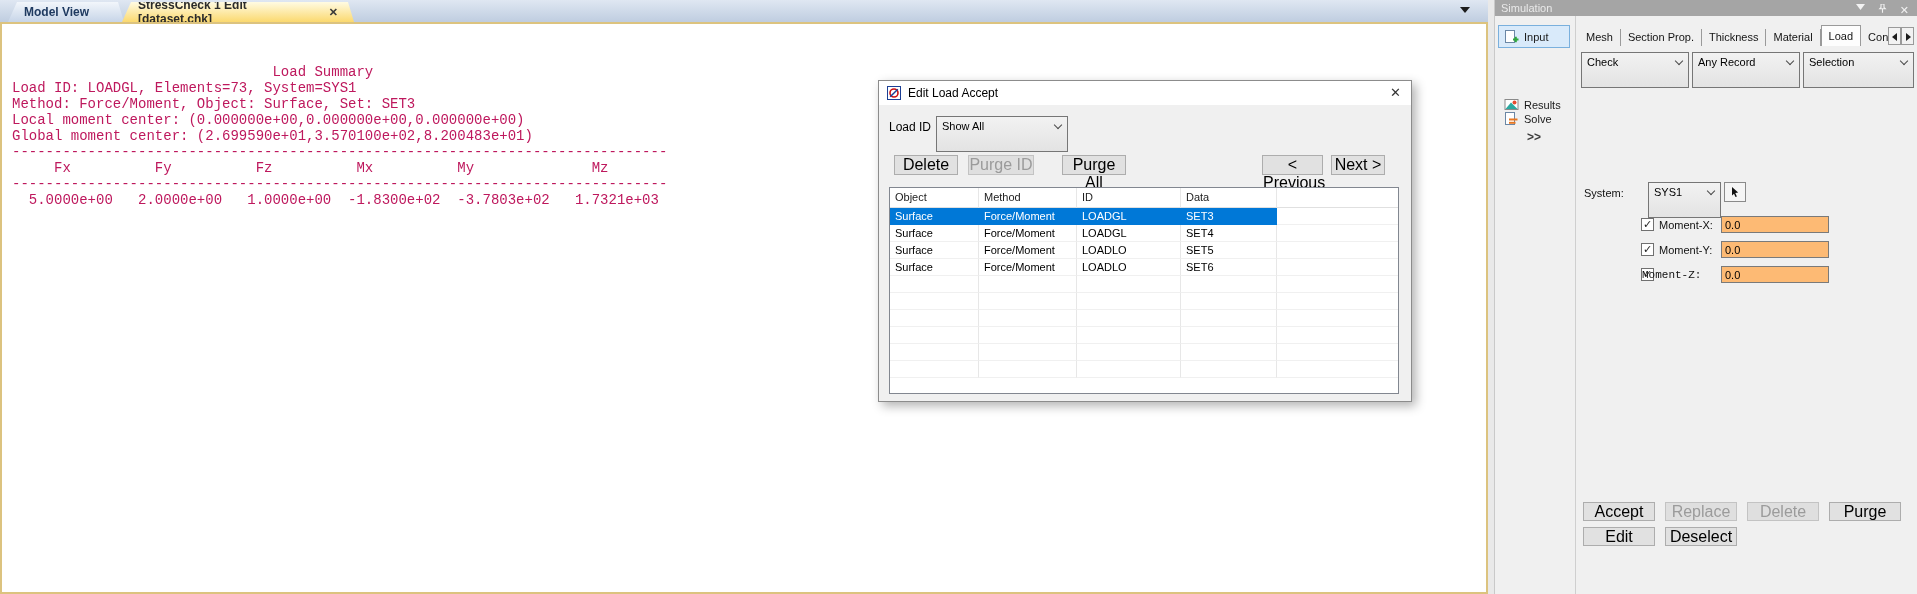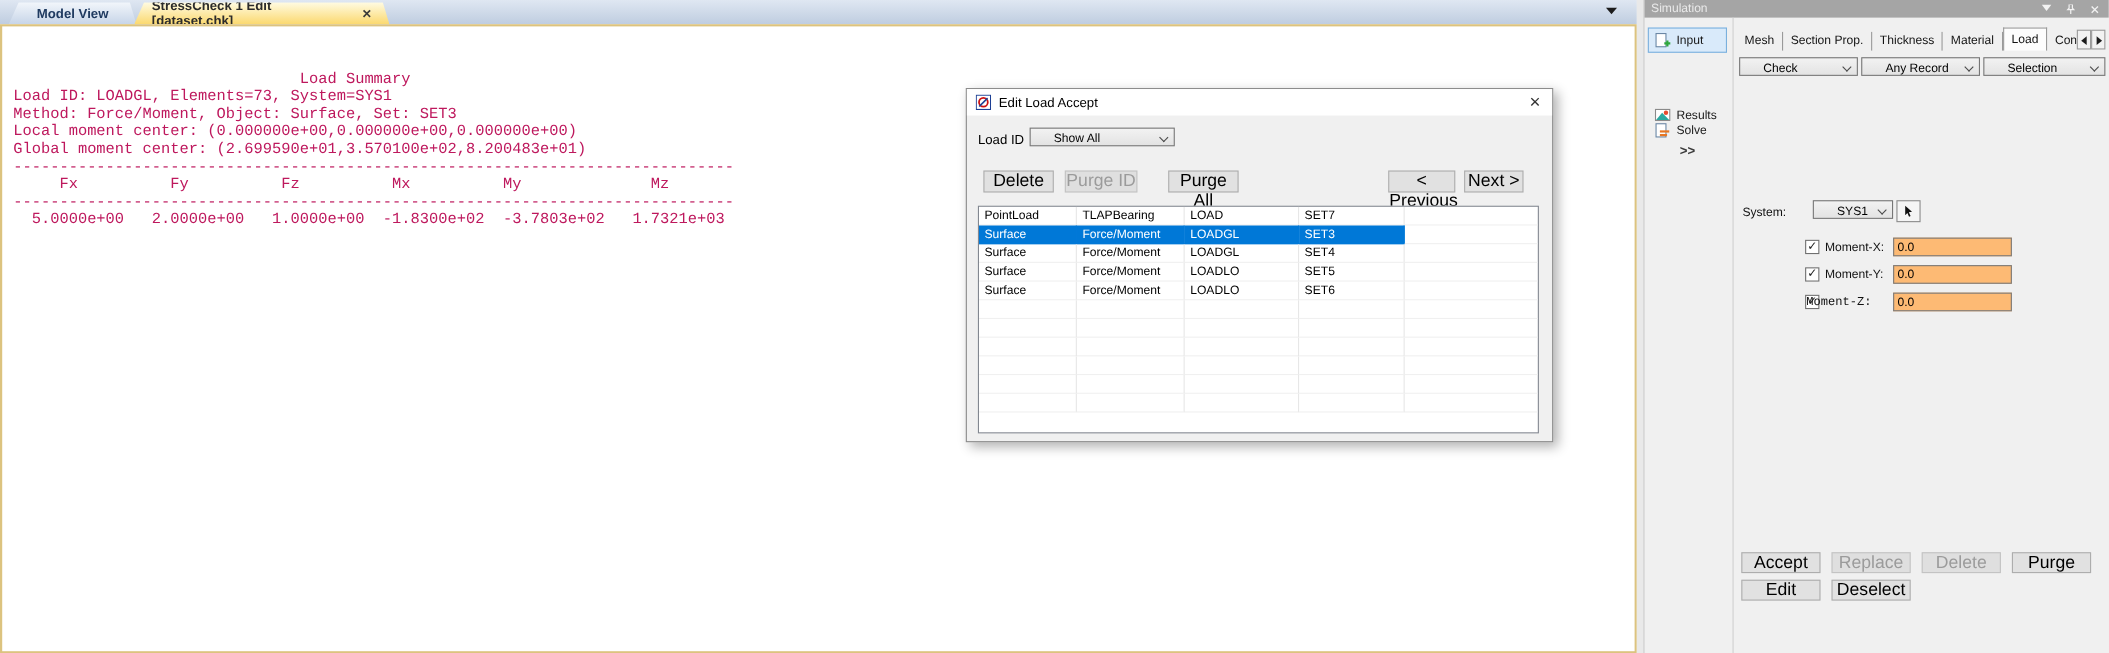--- a/index.html
+++ b/index.html
@@ -6,21 +6,21 @@
   html,body { width:1917px; height:594px; overflow:hidden; background:#f0f0f0;
               font-family:"Liberation Sans", sans-serif; font-size:12px; color:#000; }
   .abs { position:absolute; }
 
   
   #tabbar { left:0; top:0; width:1488px; height:22px;
             background:linear-gradient(#dfe7f2,#bfcde0); }
   .doctab { position:absolute; top:2px; height:20px; display:flex; align-items:center;
             padding:0 16px; font-weight:bold; font-size:12px;
             clip-path:polygon(9px 0, calc(100% - 6px) 0, 100% 100%, 0 100%); }
-  .doctab.inactive { background:linear-gradient(#f2f6fb,#c7d5e8); color:#1f3a60;justify-content:center; }
+  .doctab.inactive { background:linear-gradient(#f2f6fb,#c7d5e8); color:#1f3a60; }
   .doctab.active   { background:linear-gradient(#fffbe3,#fbd96f); color:#2b2b2b; }
   .tabclose { margin-left:9px; font-size:11px; color:#3a3a3a; font-weight:bold; cursor:default; }
   .tri-down { width:0; height:0; border-left:5px solid transparent; border-right:5px solid transparent;
               border-top:6px solid #1c1c1c; }
 
   
   #docarea { left:0; top:22px; width:1488px; height:572px; background:#fff;
              border:2px solid #dcc37f; }
   #report { position:absolute; left:10px; top:40px;
             font-family:"Liberation Mono", monospace; font-size:14px; line-height:16px;
@@ -32,22 +32,22 @@
   
   #dialog { left:878px; top:80px; width:534px; height:322px; background:#f0f0f0;
             border:1px solid #8c8c8c; box-shadow:4px 4px 10px rgba(0,0,0,.3); }
   #dlg-title { position:absolute; left:0; top:0; width:100%; height:24px; background:#fff;
                display:flex; align-items:center; padding:0 8px; }
   #dlg-title .t { font-size:12px; margin-left:7px; }
   #dlg-close { position:absolute; right:10px; top:4px; font-size:13px; color:#333; cursor:default; }
   .btn { position:absolute; height:20px; background:#e1e1e1; border:1px solid #adadad;
          font-size:16px; text-align:center; line-height:18px; }
   .btn.disabled { background:#dfdfdf; border-color:#c3c3c3; color:#9b9b9b; }
-  .combo { position:absolute; height:17px; background:linear-gradient(#f2f2f2,#e3e3e3);
-           border:1px solid #767676; font-size:11px; line-height:18px; padding-left:21px; }
+  .combo { position:absolute; height:36px; background:linear-gradient(#f2f2f2,#e3e3e3);
+           border:1px solid #767676; font-size:11px; line-height:18px; padding-left:5px; }
   .chev { position:absolute; right:6px; top:5px; width:6px; height:6px;
           border-right:1.5px solid #4a4a4a; border-bottom:1.5px solid #4a4a4a;
           transform:rotate(45deg); }
   .dlabel { position:absolute; font-size:12px; }
 
   #dlist { position:absolute; left:10px; top:106px; width:510px; height:207px;
            background:#fff; border:1px solid #828790; overflow:hidden; }
   .lrow { display:flex; height:17px; }
   .lhdr { height:20px; }
   .lcell { border-right:1px solid #e7e7e7; border-bottom:1px solid #f0f0f0;
@@ -138,25 +138,25 @@
     <span class="chev"></span>
   </div>
 
   <div class="btn" style="left:15px; top:74px; width:64px;">Delete</div>
   <div class="btn disabled" style="left:89px; top:74px; width:66px;">Purge ID</div>
   <div class="btn" style="left:183px; top:74px; width:64px;">Purge All</div>
   <div class="btn" style="left:383px; top:74px; width:61px;">&lt; Previous</div>
   <div class="btn" style="left:452px; top:74px; width:54px;">Next &gt;</div>
 
   <div id="dlist">
-    <div class="lrow">
-      <div class="lcell c1">PointLoad</div>
-      <div class="lcell c2">TLAPBearing</div>
-      <div class="lcell c3">LOAD</div>
-      <div class="lcell c4">SET7</div>
+    <div class="lrow lhdr">
+      <div class="lcell c1">Object</div>
+      <div class="lcell c2">Method</div>
+      <div class="lcell c3">ID</div>
+      <div class="lcell c4">Data</div>
       <div class="lcell c5"></div>
     </div>
     <div class="lrow sel">
       <div class="lcell c1">Surface</div>
       <div class="lcell c2">Force/Moment</div>
       <div class="lcell c3">LOADGL</div>
       <div class="lcell c4">SET3</div>
       <div class="lcell c5"></div>
     </div>
     <div class="lrow">

